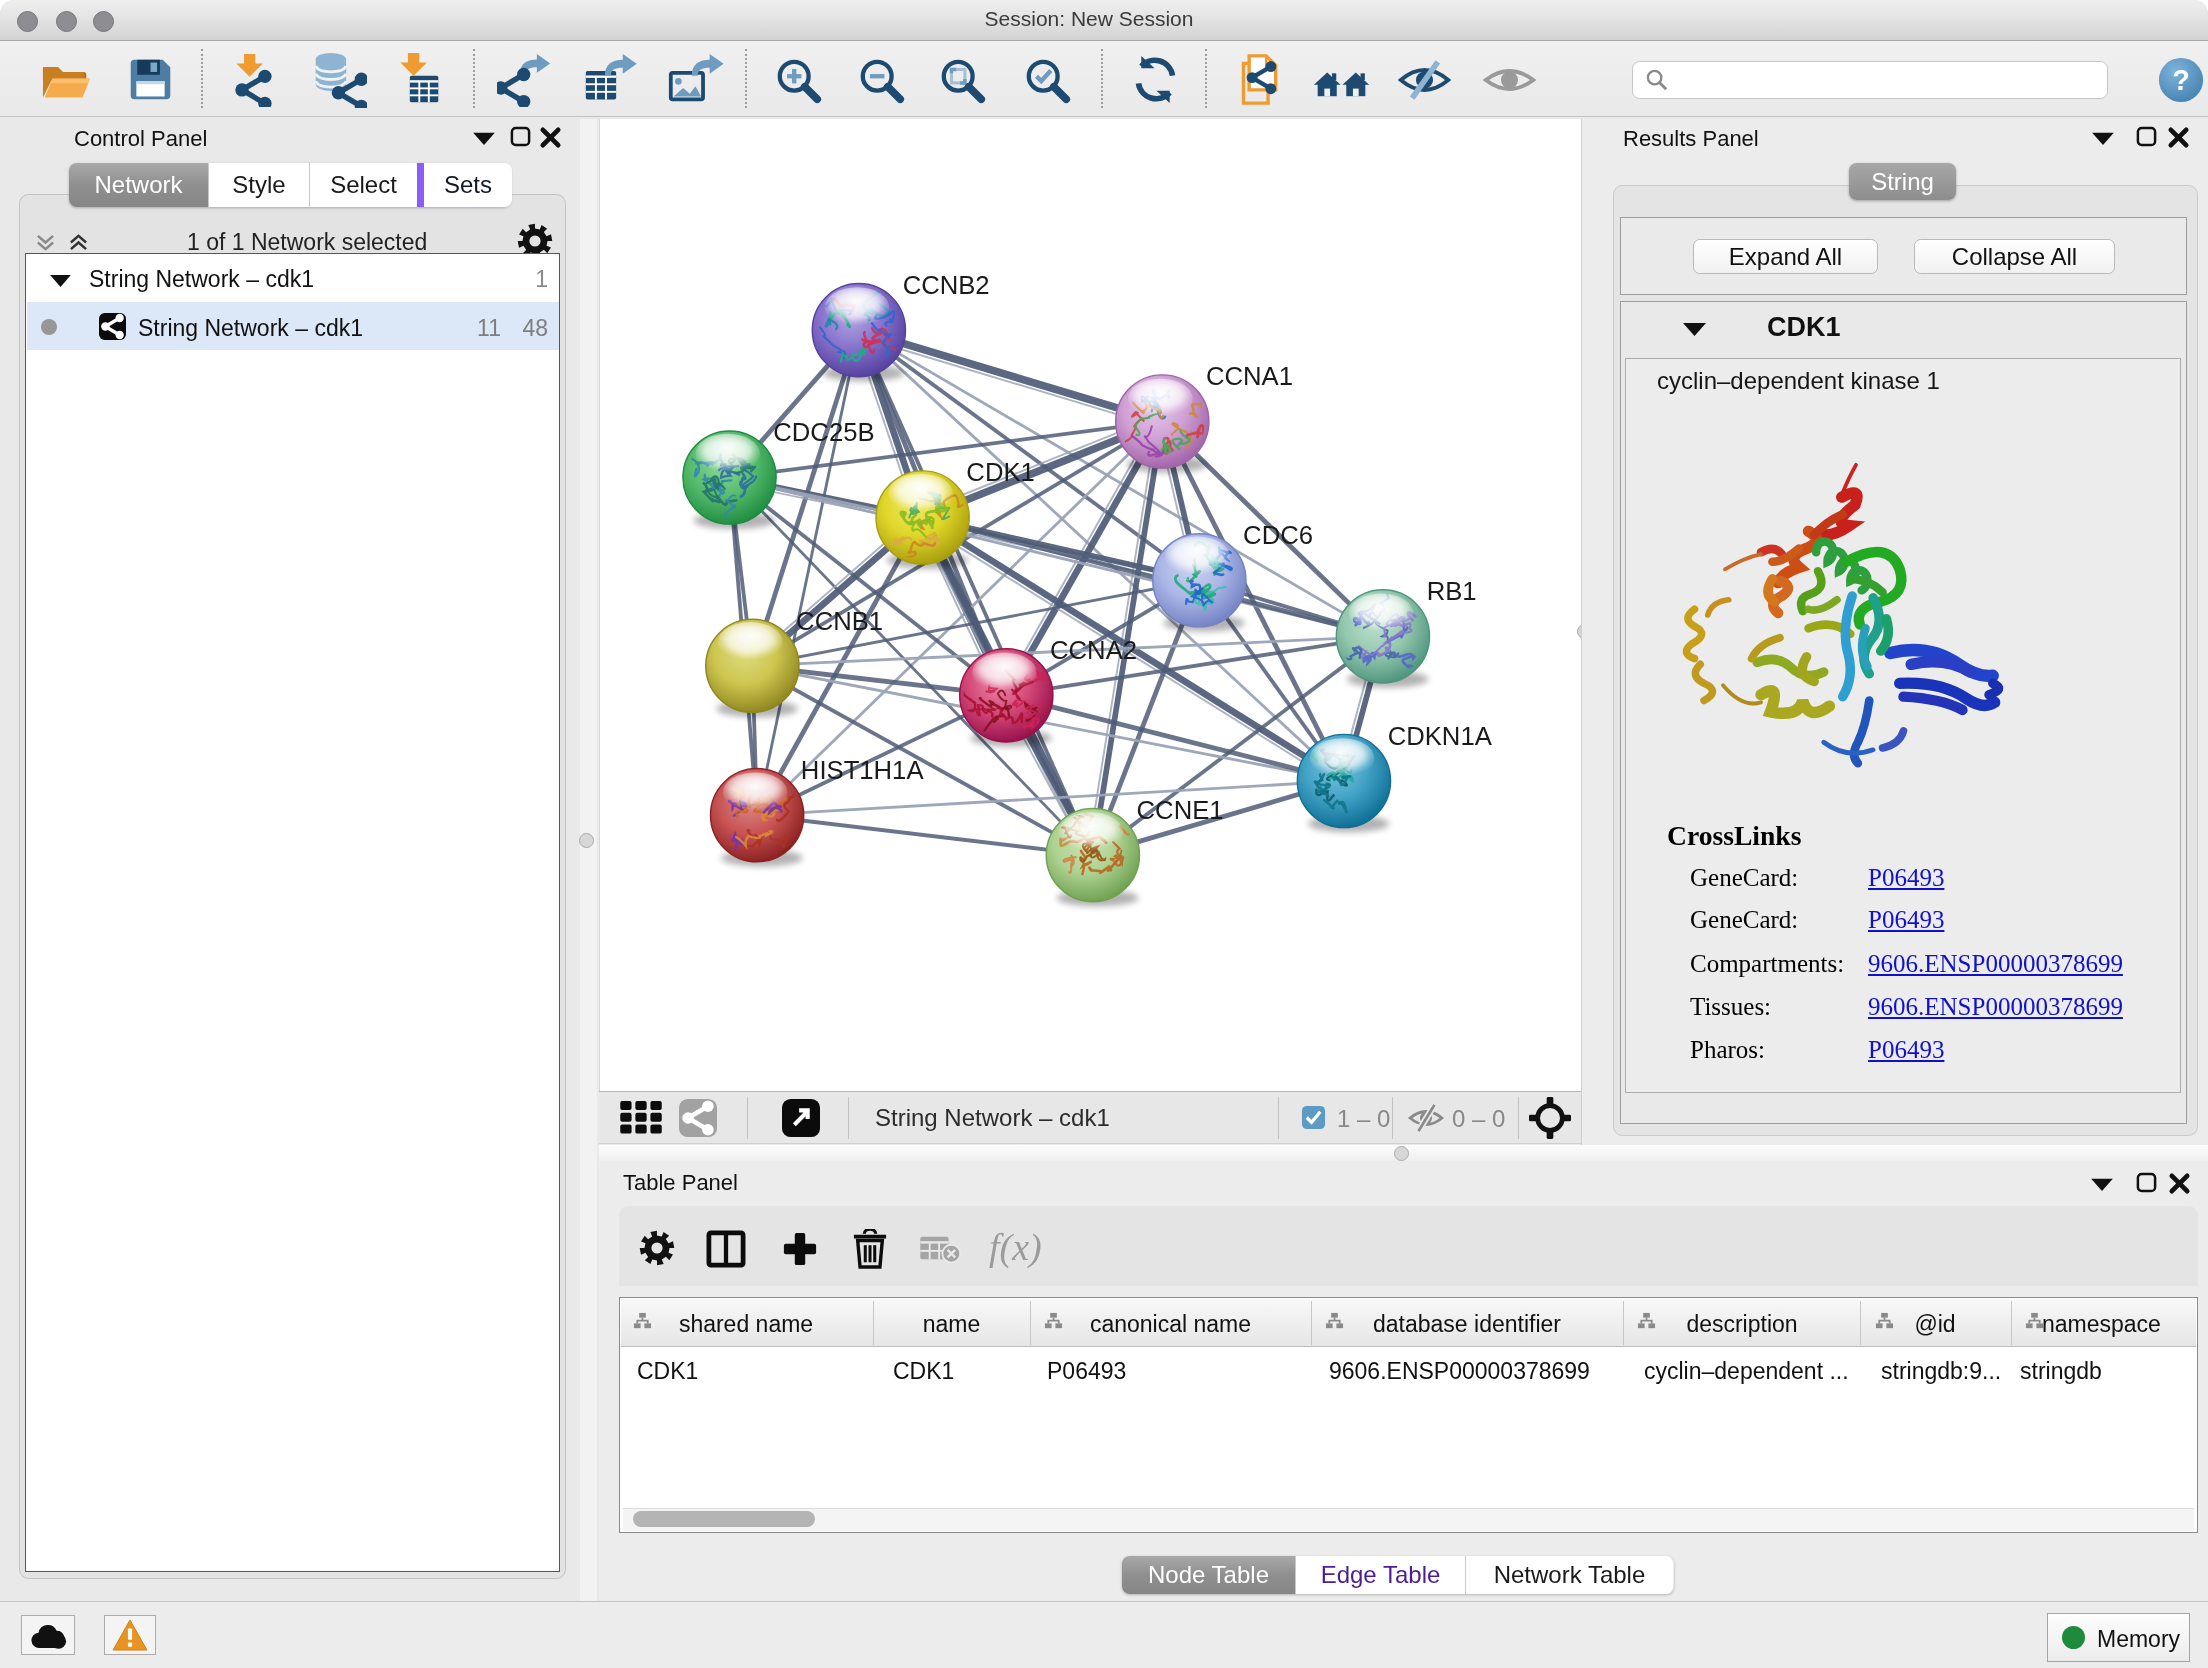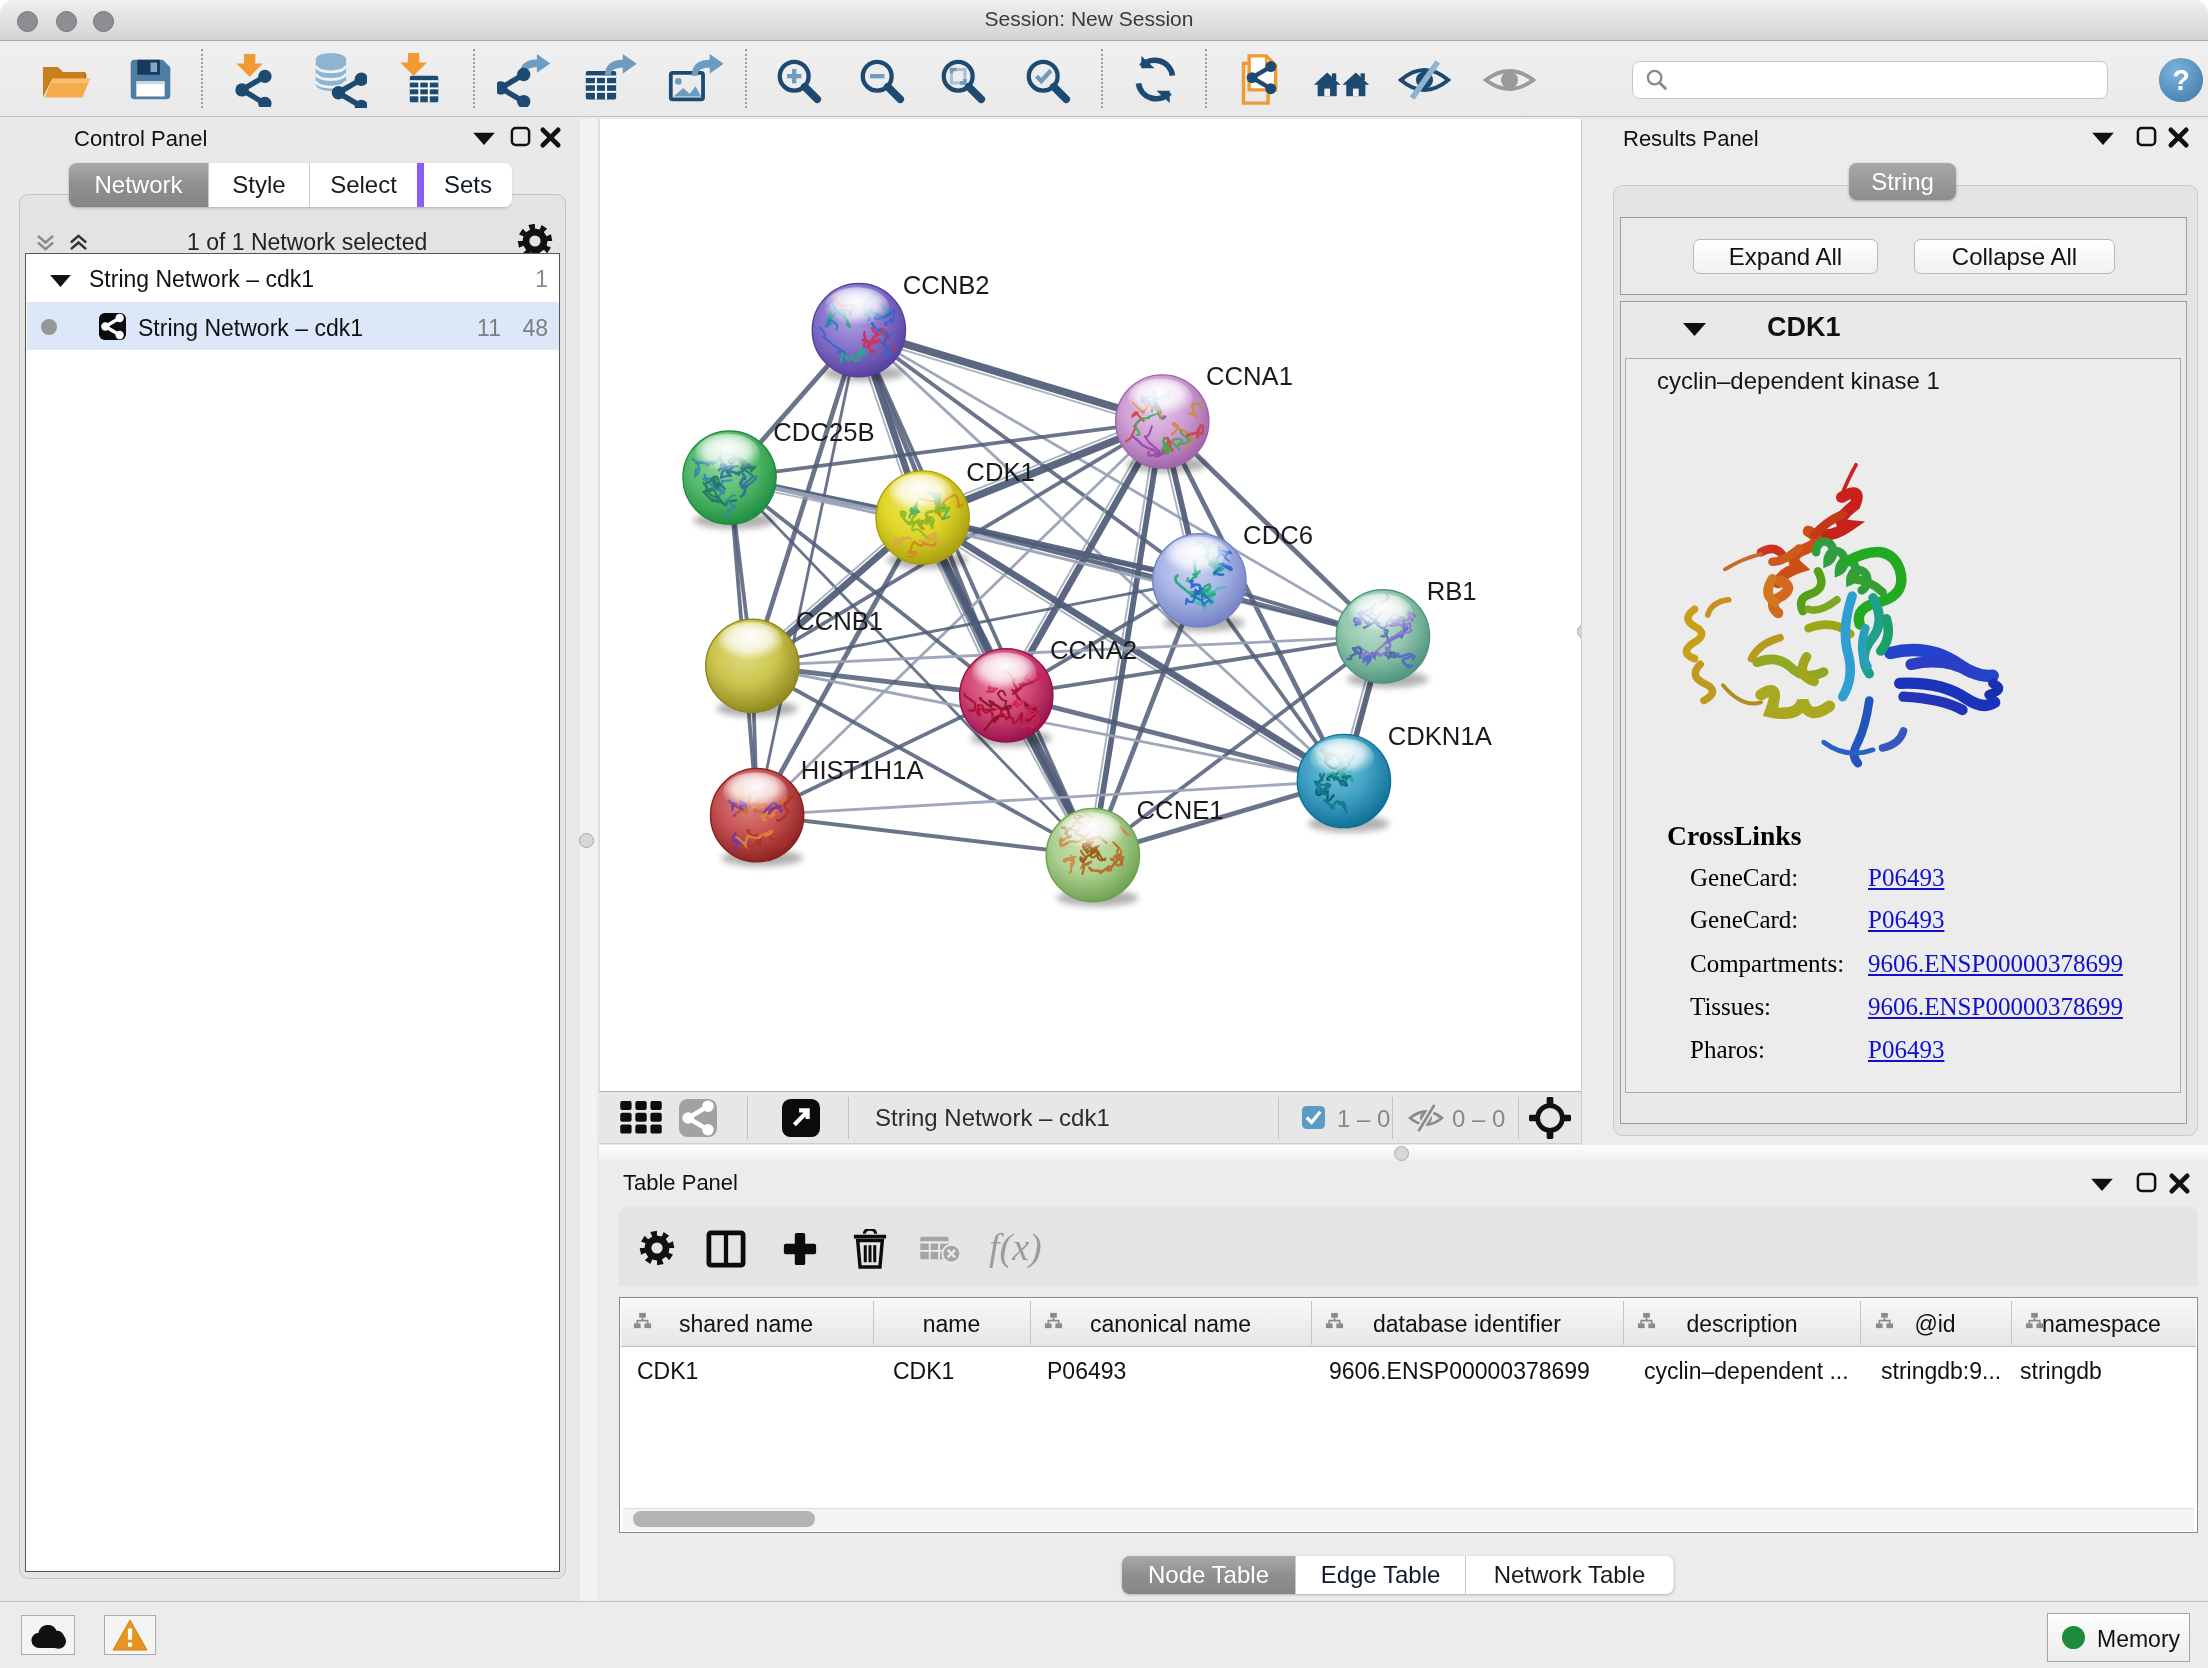--- a/index.html
+++ b/index.html
@@ -832,21 +832,21 @@
     <div class="abs" style="left:893px;top:1358px;font-size:23px;color:#111;">CDK1</div>
     <div class="abs" style="left:1047px;top:1358px;font-size:23px;color:#111;">P06493</div>
     <div class="abs" style="left:1329px;top:1358px;font-size:23px;color:#111;">9606.ENSP00000378699</div>
     <div class="abs" style="left:1644px;top:1358px;font-size:23px;color:#111;">cyclin–dependent ...</div>
     <div class="abs" style="left:1881px;top:1358px;font-size:23px;color:#111;">stringdb:9...</div>
     <div class="abs" style="left:2020px;top:1358px;font-size:23px;color:#111;">stringdb</div>
     <div class="abs" style="left:623px;top:1508px;width:1571px;height:23px;background:#f4f4f4;border-top:1px solid #ddd;"></div>
     <div class="abs" style="left:633px;top:1511px;width:182px;height:16px;background:#b4b4b4;border-radius:8.6px;"></div>
     <div style="position:absolute;left:1122px;top:1556px;width:552px;height:38px;border-radius:7.6px;box-shadow:0 1px 2.9px rgba(0,0,0,0.25);">
       <div style="position:absolute;left:0px;top:0;width:174px;height:38px;background:linear-gradient(#a9a9a9,#8f8f8f,#868686);color:#fff;border-right:1px solid #c9c9c9;border-top-left-radius:7.6px;border-bottom-left-radius:7.6px;display:flex;align-items:center;justify-content:center;font-size:24px;">Node Table</div>
-      <div style="position:absolute;left:174px;top:0;width:170px;height:38px;background:#fff;color:#0f172a;border-right:1px solid #c9c9c9;display:flex;align-items:center;justify-content:center;font-size:24px;">Edge Table</div>
+      <div style="position:absolute;left:174px;top:0;width:170px;height:38px;background:#fff;color:#4c1d95;border-right:1px solid #c9c9c9;display:flex;align-items:center;justify-content:center;font-size:24px;">Edge Table</div>
       <div style="position:absolute;left:344px;top:0;width:207px;height:38px;background:#fff;color:#1a1a1a;border-top-right-radius:7.6px;border-bottom-right-radius:7.6px;display:flex;align-items:center;justify-content:center;font-size:24px;">Network Table</div>
     </div>
     <div class="abs" style="left:0;top:1601px;width:2208px;height:68px;background:#ececec;border-top:1.9px solid #c3c3c3;"></div>
     <div class="abs" style="left:21px;top:1615px;width:54px;height:40px;background:#f4f4f4;border:1.9px solid #ababab;display:flex;align-items:center;justify-content:center;"></div>
     <div class="abs" style="left:29.5px;top:1623px;"><svg width="38" height="27" viewBox="0 0 40 28">
         <path d="M10 26 a8 8 0 0 1 -1 -16 a10 10 0 0 1 19 -2 a7.5 7.5 0 0 1 3 14.6 q-1 3.4 -5 3.4 Z" fill="#111"></path>
         <circle cx="30" cy="19" r="8" fill="#111"></circle>
       </svg></div>
     <div class="abs" style="left:104px;top:1615px;width:52px;height:40px;background:#f4f4f4;border:1.9px solid #ababab;"></div>
     <div class="abs" style="left:112px;top:1619px;"><svg width="36" height="32" viewBox="0 0 38 34">

